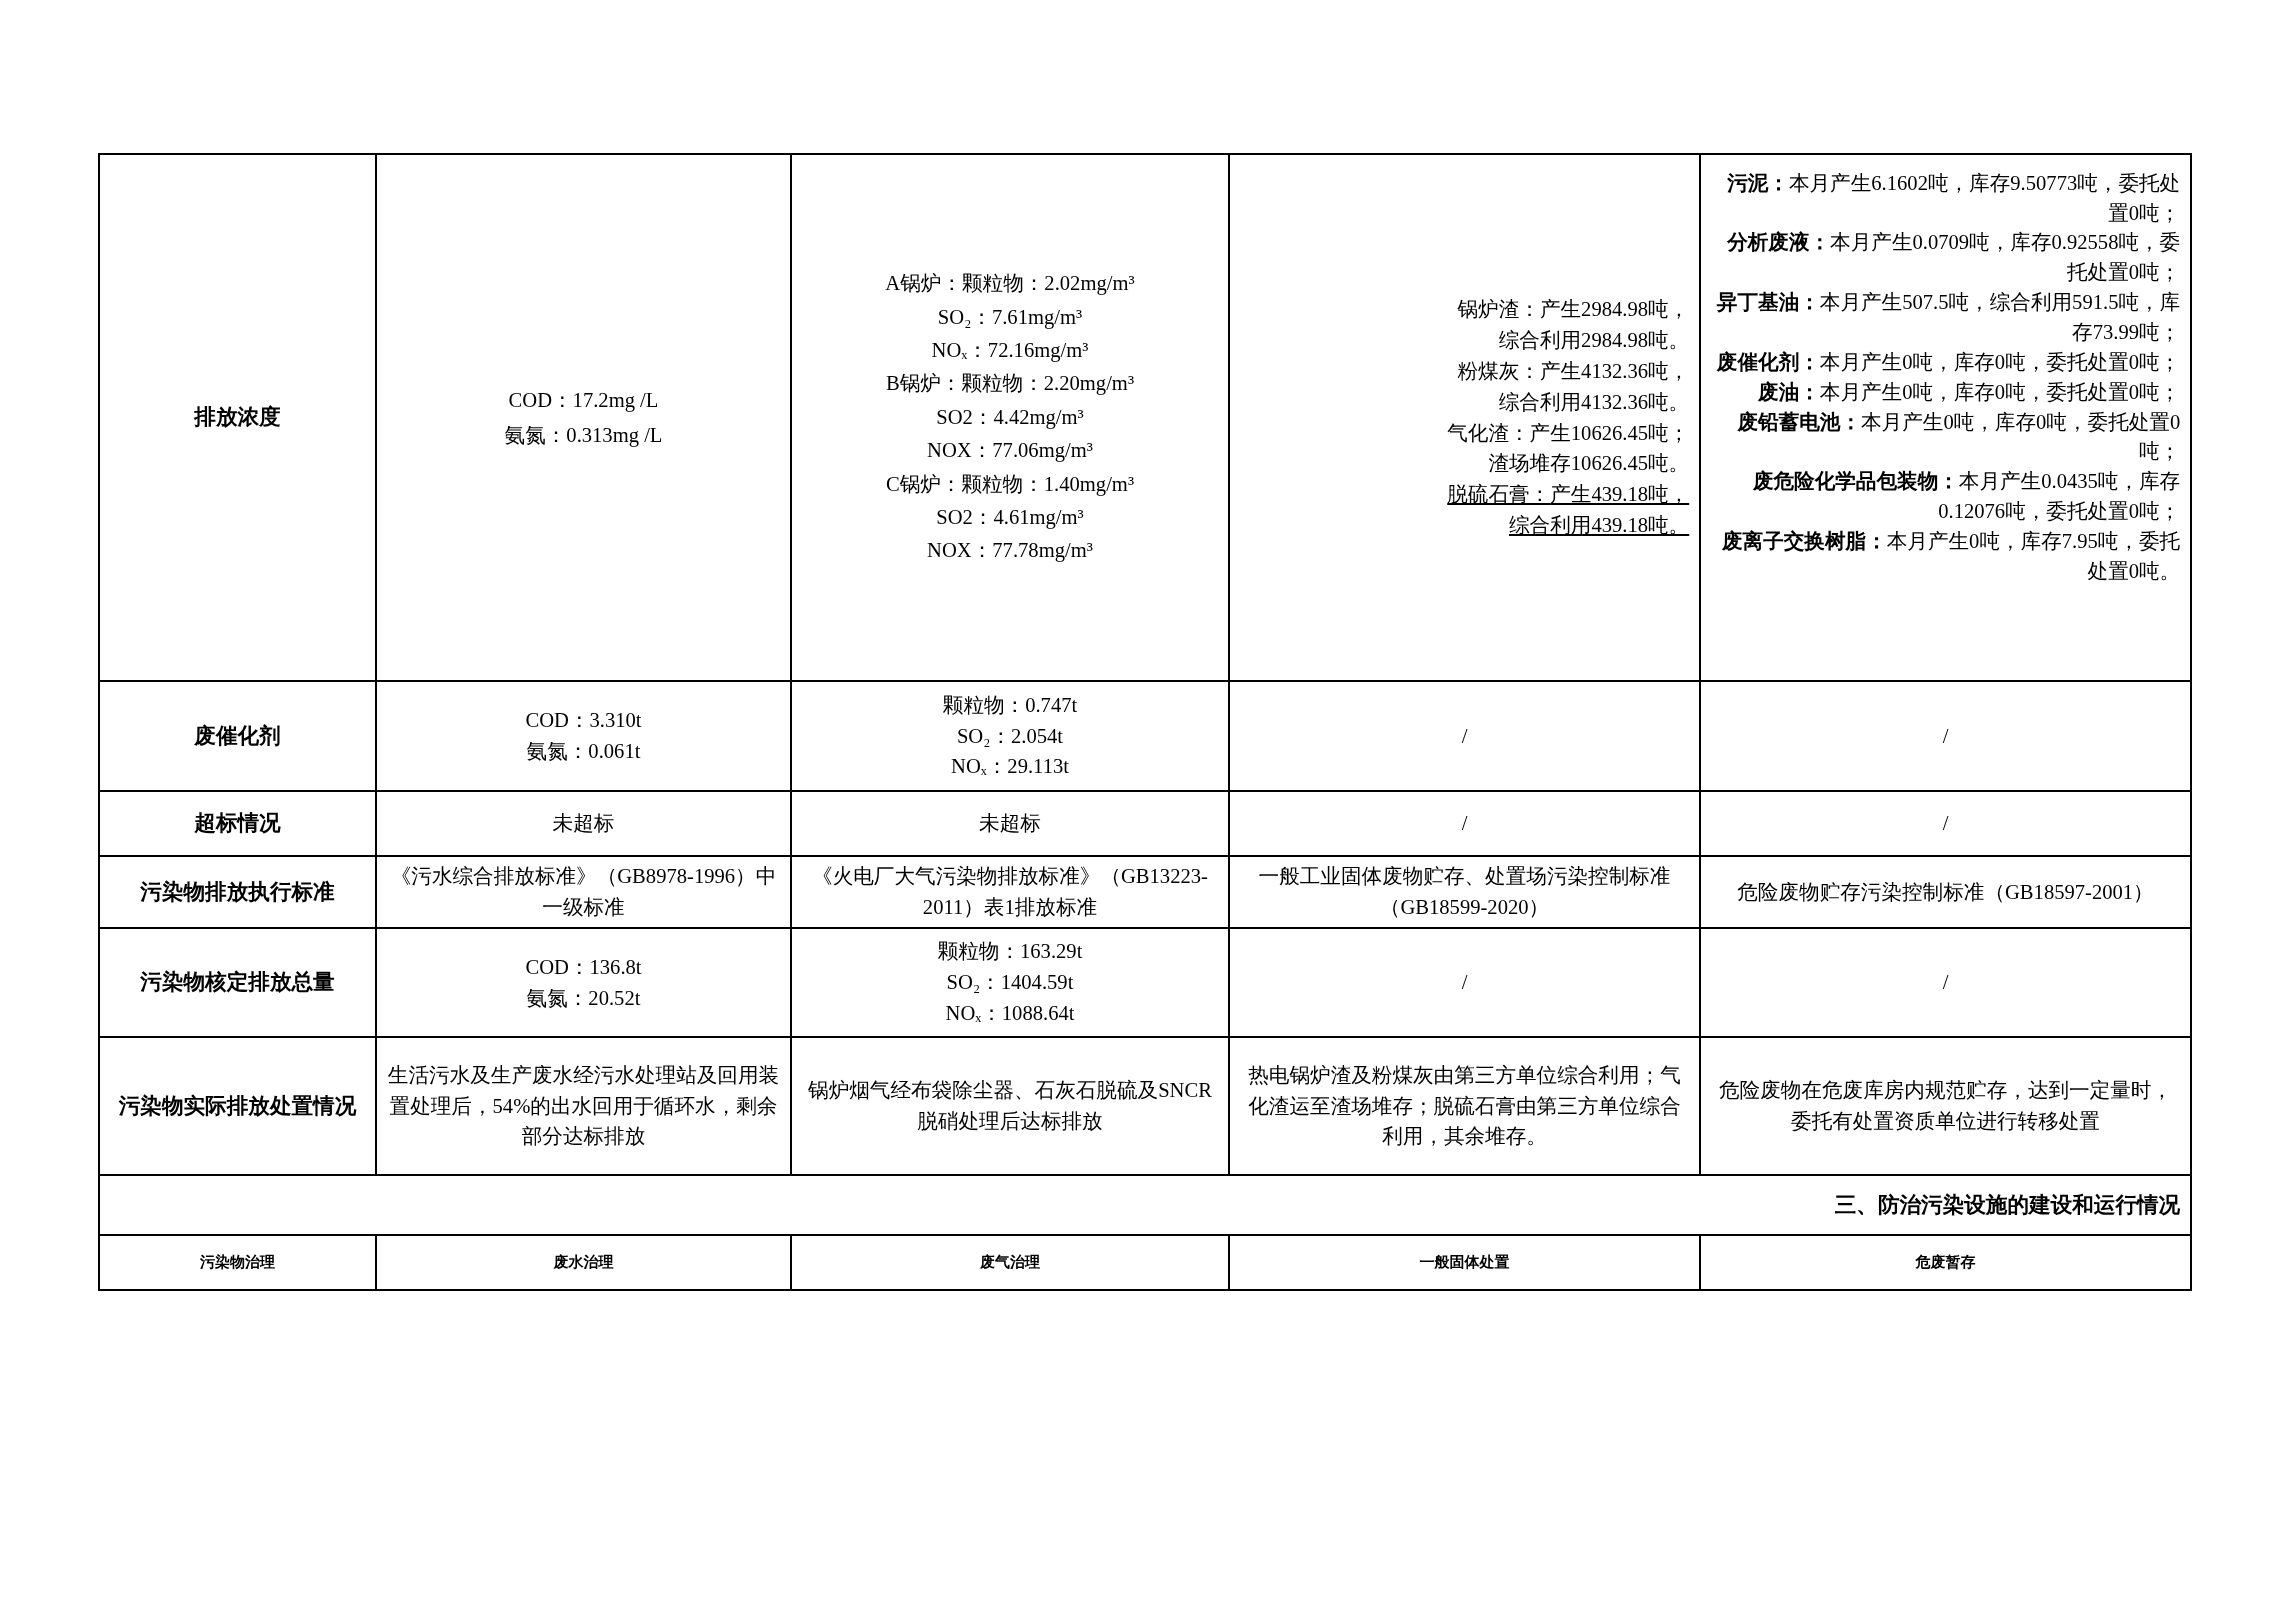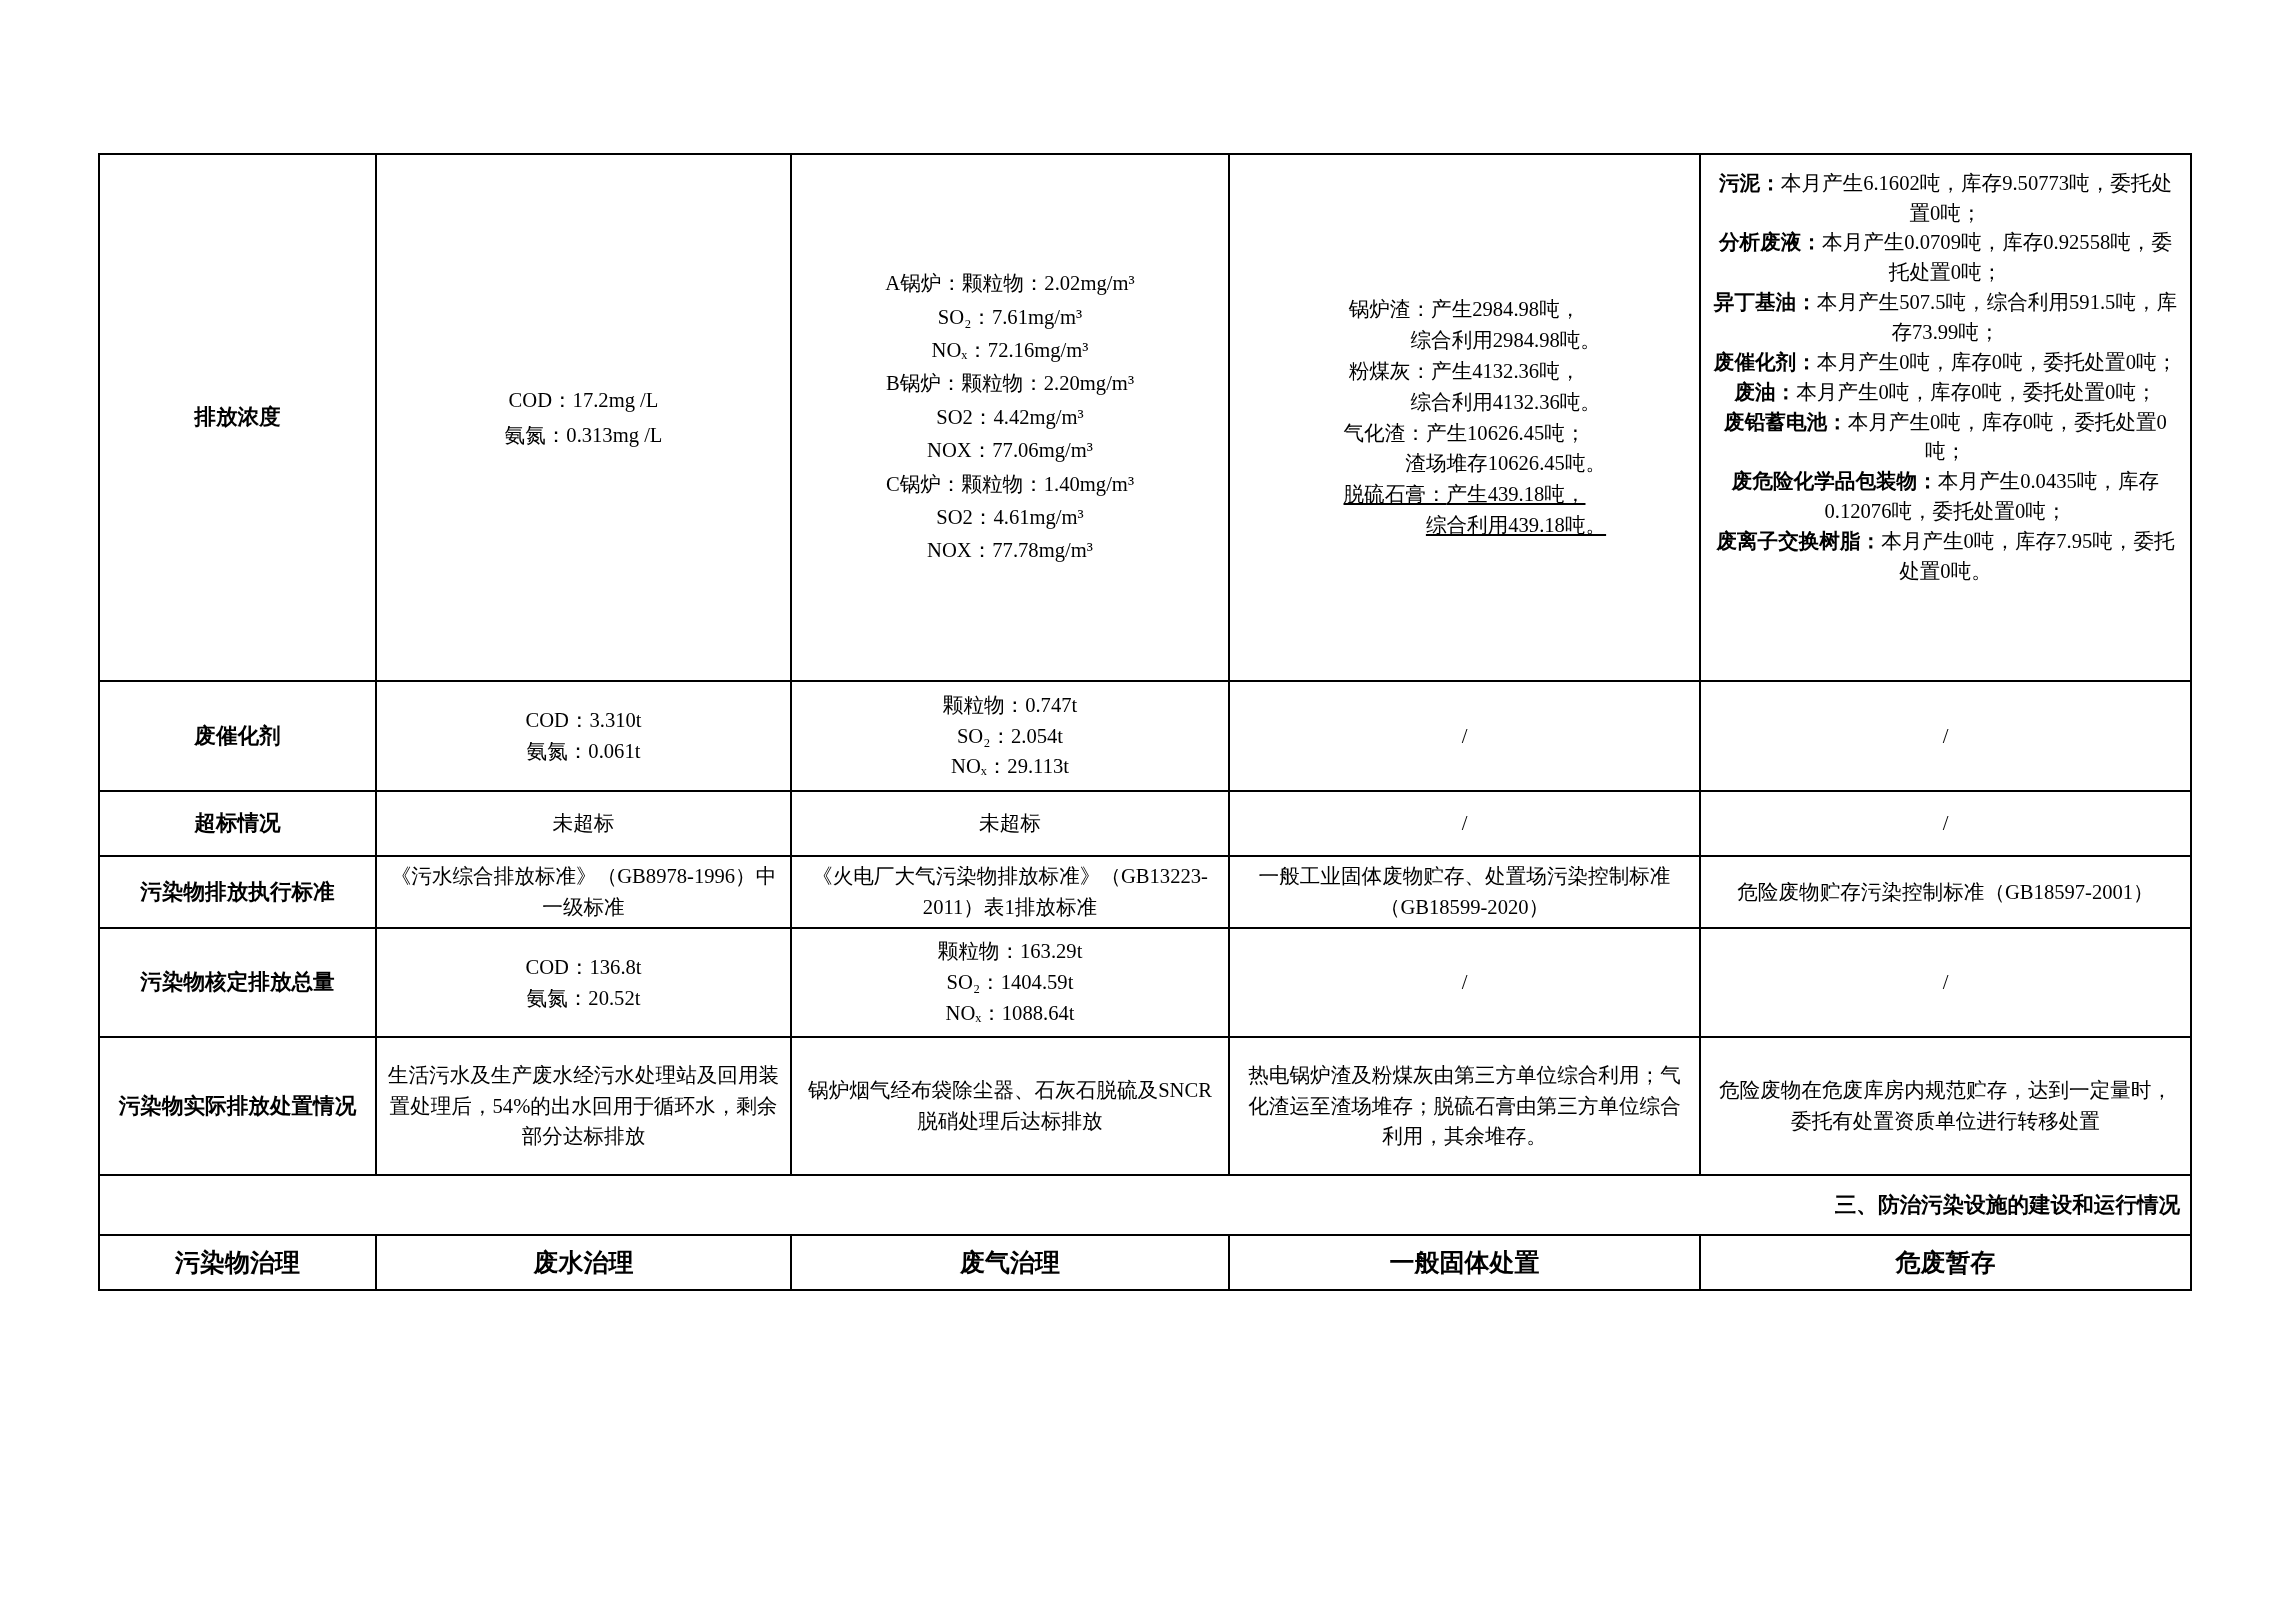--- a/index.html
+++ b/index.html
@@ -4,30 +4,30 @@
 <style>
   html, body { margin: 0; padding: 0; background: #ffffff; }
   body { font-family: "Liberation Serif", "DejaVu Serif", serif; color: #000000; }
   .page { position: relative; width: 2292px; height: 1620px; background: #ffffff; overflow: hidden; }
   table.report { position: absolute; left: 98px; top: 153px; width: 2093px;
                  border-collapse: collapse; table-layout: fixed; }
   td { border: 2.9px solid #000000; padding: 3.9px 9.8px; font-size: 20.6px; line-height: 1.5;
        vertical-align: middle; overflow: hidden; }
   td.lbl { font-weight: bold; text-align: center; font-size: 21.6px; border-radius: 23px; }
   td.center { text-align: center; margin-top: 32px; }
-  td.leftcell { text-align: center; }
+  td.leftcell { text-align: right; }
   td.topcell { vertical-align: top; padding-top: 13.7px; }
   .gaslines { line-height: 1.62; }
   .waterlines { line-height: 1.7; }
   .hang { padding-left: 4em; text-indent: -4em; line-height: 1.5; }
   .hang.w5 { padding-left: 5em; text-indent: -5em; text-decoration: underline; }
   .hzitem { line-height: 1.45; }
   .hzitem b { font-weight: bold; }
   td.section { font-weight: bold; font-size: 21.6px; text-align: right; padding-left: 11.8px; }
-  td.colhead { font-weight: bold; font-size: 25px; text-align: center; }
+  td.colhead { font-weight: bold; font-size: 15px; text-align: center; }
 </style>
 </head>
 <body>
 
 <div class="page">
   <table class="report">
     <colgroup>
       <col style="width:277px">
       <col style="width:415px">
       <col style="width:438px">

